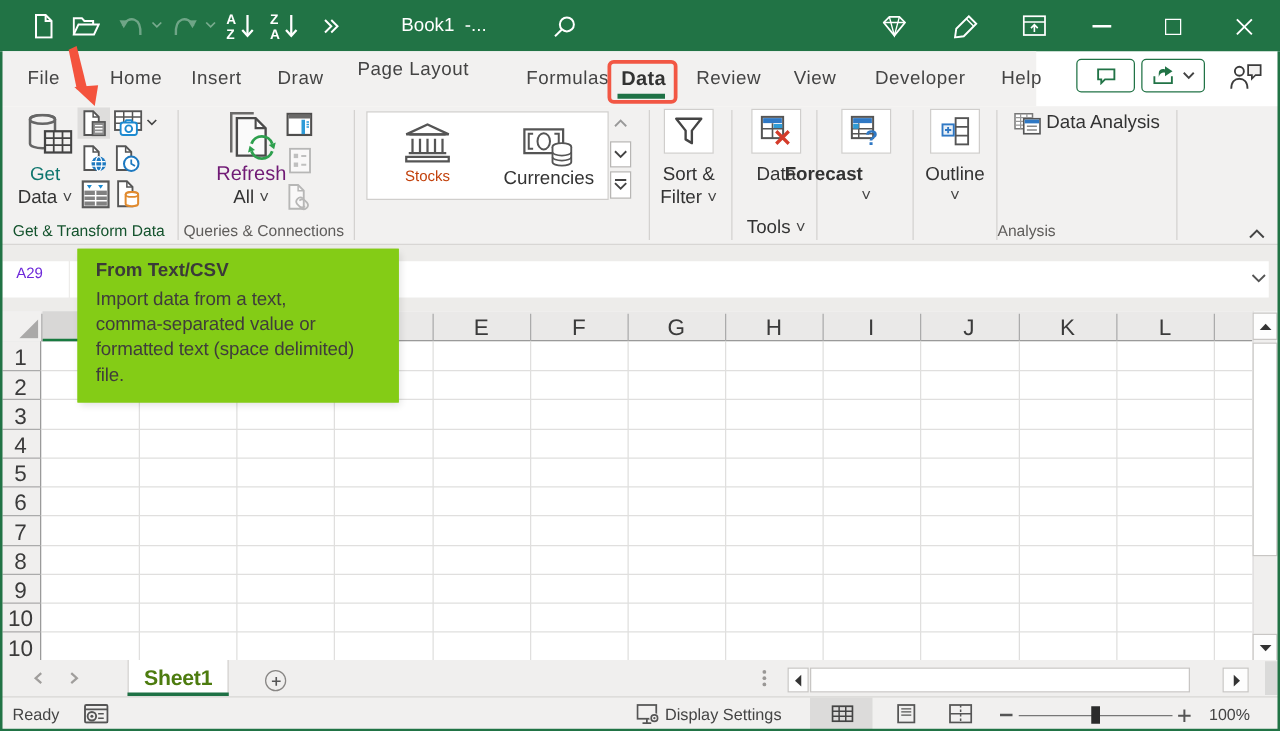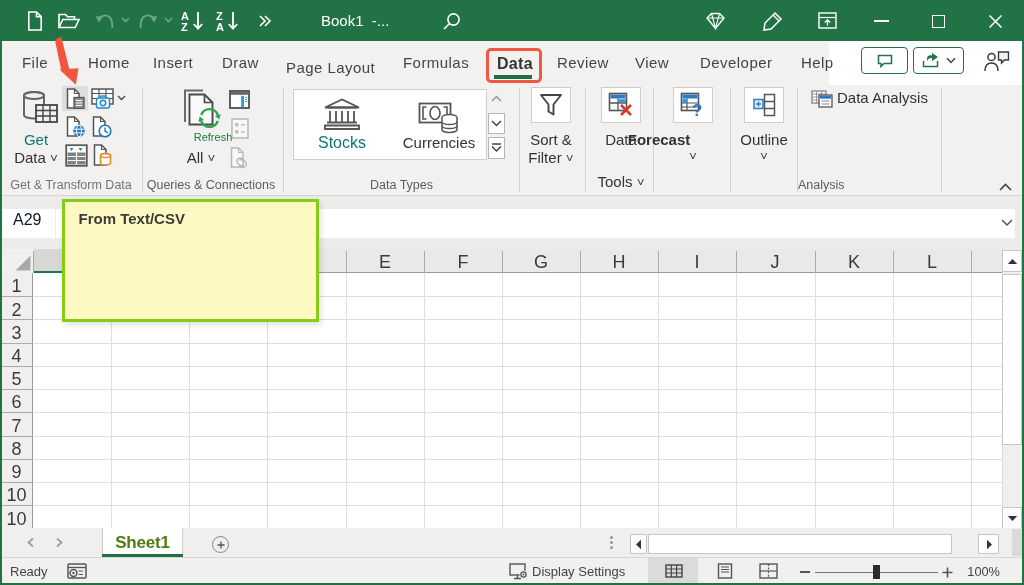--- a/index.html
+++ b/index.html
@@ -84,22 +84,22 @@
   <svg class="abs" style="left:988px;top:14px" width="15" height="15" viewBox="0 0 15 15">
     <path d="M1.5 1.5 L13.5 13.5 M13.5 1.5 L1.5 13.5" stroke="#fff" stroke-width="1.5"></path>
   </svg>
 </div>
 
 <div class="abs" id="menurow" style="left:0;top:41px;width:829px;height:44px;background:#f2f1f0;font-size:15px;color:#444;letter-spacing:0.45px;">
   <div class="abs" style="left:22px;top:13px;">File</div>
   <div class="abs" style="left:88px;top:13px;">Home</div>
   <div class="abs" style="left:153px;top:13px;">Insert</div>
   <div class="abs" style="left:222px;top:13px;">Draw</div>
-  <div class="abs" style="left:286px;top:18px;">Page Layout</div>
-  <div class="abs" style="left:403px;top:13px;">Formulas</div>
+  <div class="abs" style="left:286px;top:6px;">Page Layout</div>
+  <div class="abs" style="left:421px;top:13px;">Formulas</div>
   <div class="abs" style="left:497px;top:13.5px;color:#333;font-weight:700;font-size:16px;letter-spacing:0.3px;">Data</div>
   <div class="abs" style="left:557px;top:13px;">Review</div>
   <div class="abs" style="left:635px;top:13px;">View</div>
   <div class="abs" style="left:700px;top:13px;">Developer</div>
   <div class="abs" style="left:801px;top:13px;">Help</div>
 
   <div class="abs" style="left:494px;top:33.5px;width:38px;height:4px;background:#1e7145;"></div>
 
   <div class="abs" style="left:486px;top:6.5px;width:56px;height:35px;border:3px solid #f25744;border-radius:5px;"></div>
 
@@ -128,23 +128,22 @@
 
   <div class="abs" style="left:142px;top:3px;width:1px;height:104px;background:#d4d2d0"></div>
   <div class="abs" style="left:283px;top:3px;width:1px;height:104px;background:#d4d2d0"></div>
   <div class="abs" style="left:519px;top:3px;width:1px;height:104px;background:#d4d2d0"></div>
   <div class="abs" style="left:585px;top:3px;width:1px;height:104px;background:#d4d2d0"></div>
   <div class="abs" style="left:653px;top:3px;width:1px;height:104px;background:#d4d2d0"></div>
   <div class="abs" style="left:730px;top:3px;width:1px;height:104px;background:#d4d2d0"></div>
   <div class="abs" style="left:797px;top:3px;width:1px;height:104px;background:#d4d2d0"></div>
   <div class="abs" style="left:941px;top:3px;width:1px;height:104px;background:#d4d2d0"></div>
 
-  <div class="abs" style="left:0px;top:93px;width:142px;text-align:center;font-size:12.5px;color:#737373;">Get &amp; Transform Data</div>
+  <div class="abs" style="left:0px;top:93px;width:142px;text-align:center;font-size:12.5px;color:#14532d;">Get &amp; Transform Data</div>
   <div class="abs" style="left:141px;top:93px;width:140px;text-align:center;font-size:12.5px;color:#5f5d5b;">Queries &amp; Connections</div>
-  <div class="abs" style="left:284px;top:93px;width:235px;text-align:center;font-size:12.5px;color:#5f5d5b;">Data Types</div>
   <div class="abs" style="left:798px;top:93px;width:143px;font-size:12.5px;color:#5f5d5b;">Analysis</div>
 
   <svg class="abs" style="left:999px;top:98px" width="13" height="8" viewBox="0 0 13 8">
       <path d="M1 7 L6.5 1.5 L12 7" fill="none" stroke="#444" stroke-width="1.6"></path>
     </svg>
 
   <svg class="abs" style="left:22px;top:6px" width="36" height="38" viewBox="0 0 36 38">
     <path d="M2 4.5 C2 2.6 6.5 1 12 1 C17.5 1 22 2.6 22 4.5 V24 C22 25.9 17.5 27.5 12 27.5 C6.5 27.5 2 25.9 2 24 Z" fill="none" stroke="#666" stroke-width="2"></path>
     <ellipse cx="12" cy="4.5" rx="10" ry="3.5" fill="none" stroke="#666" stroke-width="2"></ellipse>
     <rect x="14" y="14" width="21" height="17" fill="#f2f1f0" stroke="#444" stroke-width="1.8"></rect>
@@ -203,21 +202,21 @@
 
   <svg class="abs" style="left:183px;top:4px" width="40" height="42" viewBox="0 0 40 42">
     <path d="M2 33 V1.5 H20" fill="none" stroke="#6b6a69" stroke-width="2"></path>
     <path d="M6.5 5.5 H21.5 L29.5 13.5 V35.5 H6.5 Z" fill="#fafafa" stroke="#4a4a4a" stroke-width="1.9"></path>
     <path d="M21.5 5.5 V13.5 H29.5" fill="none" stroke="#4a4a4a" stroke-width="1.7"></path>
     <path d="M18.2 26 A8.8 8.8 0 0 1 34.8 26" fill="none" stroke="#2ea04e" stroke-width="2.3"></path>
     <path d="M34.8 32 A8.8 8.8 0 0 1 18.2 32" fill="none" stroke="#2ea04e" stroke-width="2.3"></path>
     <path d="M37.6 25 L32.0 27 L36.3 30.4 Z" fill="#2ea04e"></path>
     <path d="M21.0 31.0 L15.4 33.0 L16.7 27.6 Z" fill="#2ea04e"></path>
   </svg>
-  <div class="abs" style="left:168px;top:46px;width:90px;text-align:center;font-size:11px;color:#15803d;">Refresh</div>
+  <div class="abs" style="left:156px;top:46px;width:90px;text-align:center;font-size:16px;color:#701a75;">Refresh</div>
   <div class="abs" style="left:156px;top:64px;width:90px;text-align:center;font-size:15px;color:#333;">All <span style="font-size:13.5px;color:#444;">˅</span></div>
 
   <svg class="abs" style="left:229px;top:5px" width="21" height="19" viewBox="0 0 21 19">
     <rect x="1" y="1" width="19" height="17" fill="#fff" stroke="#4f4e4d" stroke-width="1.8"></rect>
     <rect x="1.8" y="1.8" width="17.4" height="3" fill="#6a6968"></rect>
     <rect x="12.2" y="5.8" width="2.8" height="11.5" fill="#2e9bd8"></rect>
     <path d="M16.2 7.5 H18.2 M16.2 9.5 H18.2 M16.2 11.5 H18.2" stroke="#2e9bd8" stroke-width="1.2"></path>
   </svg>
   <svg class="abs" style="left:231px;top:33px;opacity:.55" width="18" height="21" viewBox="0 0 18 21">
     <rect x="1" y="1" width="16" height="19" fill="#fff" stroke="#888" stroke-width="1.5"></rect>
@@ -234,21 +233,21 @@
   </svg>
 
   <div class="abs" style="left:293px;top:4px;width:194px;height:71px;background:#fff;border:1px solid #d0cecc;"></div>
 
   <svg class="abs" style="left:322px;top:13px" width="40" height="33" viewBox="0 0 40 33">
     <path d="M3 9.5 L20 1.5 L37 9.5 Z" fill="none" stroke="#555" stroke-width="1.8"></path>
     <path d="M8 13 V24 M14 13 V24 M20 13 V24 M26 13 V24 M32 13 V24" stroke="#555" stroke-width="1.8" fill="none"></path>
     <path d="M5.5 9.5 H34.5 M5 24.5 H35" stroke="#555" stroke-width="1.8" fill="none"></path>
     <path d="M3 31 H37 V27.5 H3 Z" fill="none" stroke="#555" stroke-width="1.8"></path>
   </svg>
-  <div class="abs" style="left:302px;top:49px;width:80px;text-align:center;font-size:16px;color:#0f766e;">Stocks</div>
+  <div class="abs" style="left:302px;top:49px;width:80px;text-align:center;font-size:12px;color:#c2410c;">Stocks</div>
 
   <svg class="abs" style="left:418px;top:17px" width="42" height="33" viewBox="0 0 42 33">
     <rect x="1.5" y="1.5" width="31" height="19" fill="none" stroke="#555" stroke-width="1.8"></rect>
     <path d="M8.5 5 H5 V17 H8.5 M25.5 5 H29 V17 H25.5" fill="none" stroke="#555" stroke-width="1.6"></path>
     <ellipse cx="17" cy="11" rx="5" ry="6.5" fill="none" stroke="#555" stroke-width="1.6"></ellipse>
     <g>
       <ellipse cx="31.5" cy="15.5" rx="7.5" ry="3" fill="#fff" stroke="#555" stroke-width="1.5"></ellipse>
       <path d="M24 15.5 V27.5 C24 29.2 27.4 30.5 31.5 30.5 C35.6 30.5 39 29.2 39 27.5 V15.5" fill="#fff" stroke="#555" stroke-width="1.5"></path>
       <path d="M24 19.5 C24 21.2 27.4 22.5 31.5 22.5 C35.6 22.5 39 21.2 39 19.5 M24 23.5 C24 25.2 27.4 26.5 31.5 26.5 C35.6 26.5 39 25.2 39 23.5" fill="none" stroke="#555" stroke-width="1.3"></path>
     </g>
@@ -311,21 +310,21 @@
     <path d="M1 4 H15 M1 7 H15 M1 10 H15 M5.5 1 V13 M10.5 1 V13" stroke="#999" stroke-width="1"></path>
     <rect x="8" y="5" width="13" height="12" fill="#fff" stroke="#555" stroke-width="1.3"></rect>
     <rect x="8.7" y="5.7" width="11.6" height="3" fill="#2f78c4"></rect>
     <path d="M10.5 11 H18.5 M10.5 14 H18.5" stroke="#888" stroke-width="1.1"></path>
   </svg>
   <div class="abs" style="left:837px;top:3.5px;font-size:15px;color:#333;">Data Analysis</div>
 </div>
 
 <div class="abs" id="fxrow" style="left:0;top:196px;width:1024px;height:53px;background:#edecea;">
   <div class="abs" style="left:2px;top:13px;width:53px;height:29px;background:#fff;"></div>
-  <div class="abs" style="left:13px;top:15px;font-size:16px;color:#0f172a;">A29</div>
+  <div class="abs" style="left:13px;top:15px;font-size:12px;color:#6d28d9;">A29</div>
   <div class="abs" style="left:56px;top:13px;width:959px;height:29px;background:#fff;"></div>
   <svg class="abs" style="left:1001px;top:23px" width="12" height="8" viewBox="0 0 12 8">
       <path d="M1 1 L6 6 L11 1" fill="none" stroke="#555" stroke-width="1.5"></path>
     </svg>
 </div>
 
 <div class="abs" id="grid" style="left:0;top:249px;width:1024px;height:279px;background:#fff;">
 
   <div class="abs" style="left:0;top:0;width:1002px;height:24px;background:#eae9e8;border-bottom:1px solid #9a9a9a;"></div>
   <div class="abs" style="left:0;top:0;width:33px;height:24px;background:#f1f0ef;"></div>
@@ -491,22 +490,23 @@
 
   <div class="abs" style="left:800px;top:13px;width:10px;height:2px;background:#555"></div>
   <div class="abs" style="left:815px;top:13.5px;width:123px;height:1.5px;background:#777"></div>
   <div class="abs" style="left:872.5px;top:7px;width:7px;height:14px;background:#2b2b2b"></div>
   <svg class="abs" style="left:942px;top:9px" width="11" height="11" viewBox="0 0 11 11">
       <path d="M5.5 0.5 V10.5 M0.5 5.5 H10.5" stroke="#555" stroke-width="1.6"></path>
     </svg>
   <div class="abs" style="left:966px;top:6px;width:34px;text-align:right;font-size:12.8px;color:#444;">100%</div>
 </div>
 
-<div class="abs" id="tooltip" style="left:61.5px;top:199px;width:257px;height:123px;background:#fef9c3;border:3px solid #84cc16;box-shadow:2px 3px 6px rgba(0,0,0,.12);">
+<div class="abs" id="tooltip" style="left:61.5px;top:199px;width:257px;height:123px;background:#84cc16;border:1px solid #84cc16;box-shadow:2px 3px 6px rgba(0,0,0,.12);">
   <div class="abs" style="left:14px;top:8px;font-size:15px;font-weight:700;color:#3b3a39;">From Text/CSV</div>
+  <div class="abs" style="left:14px;top:30px;width:242px;font-size:15px;line-height:20.2px;color:#3f3d3b;white-space:nowrap;letter-spacing:-0.1px;">Import data from a text,<br>comma-separated value or<br>formatted text (space delimited)<br>file.</div>
 </div>
 
 <svg class="abs" style="left:50px;top:33px" width="36" height="56" viewBox="0 0 36 56">
   <path d="M4.9 6.8 L11.3 3.7 L19.5 37 L11.5 38.6 Z" fill="#f4533d"></path>
   <path d="M9.5 36.5 L28.5 35.2 L25.8 51.8 Z" fill="#f4533d"></path>
 </svg>
 
 <div class="abs" style="left:0;top:41px;width:2px;height:544px;background:#217345;"></div>
 <div class="abs" style="left:1022px;top:41px;width:2px;height:544px;background:#217345;"></div>
 <div class="abs" style="left:0;top:583px;width:1024px;height:2px;background:#217345;"></div>

